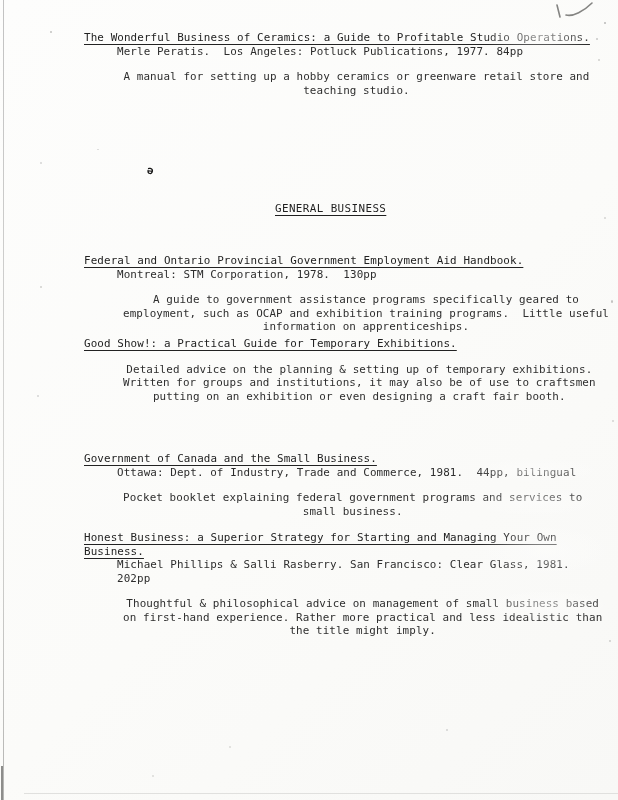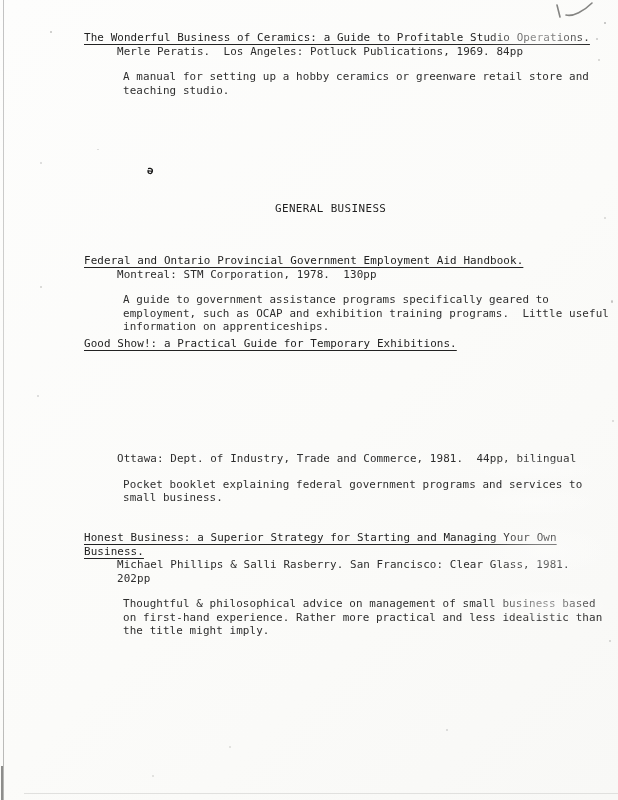--- a/index.html
+++ b/index.html
@@ -35,25 +35,27 @@
     color: #222;
   }
   .entry .pub {
     margin-left: 33px;
     color: #2d2d2d;
   }
   .entry .annot {
     margin-left: 39px;
     margin-top: 12px;
     color: #2e2e2e;
+    text-align: center;
   }
   .section-heading {
     position: absolute;
     left: 275px;
     top: 202px;
+    text-decoration: underline;
     text-decoration-thickness: 1.2px;
     text-underline-offset: 3px;
     color: #1f1f1f;
     letter-spacing: 0.4px;
   }
   .handwritten-mark {
     position: absolute;
     left: 546px;
     top: 0px;
     width: 52px;
@@ -113,42 +115,46 @@
   <div class="edge-left-dark"></div>
   <div class="edge-bottom"></div>
 
   <svg class="handwritten-mark" viewBox="0 0 52 24" aria-label="handwritten mark">
     <path d="M11 5 L14 17" stroke="#5d5d5b" stroke-width="1.6" fill="none" stroke-linecap="round"></path>
     <path d="M20 15 C27 17 38 11 46 3" stroke="#5d5d5b" stroke-width="1.6" fill="none" stroke-linecap="round"></path>
   </svg>
 
   <div class="entry" style="top:31px">
     <div class="txt title">The Wonderful Business of Ceramics: a Guide to Profitable Studio Operations.</div>
-    <div class="txt pub">Merle Peratis.  Los Angeles: Potluck Publications, 1969. 84pp</div>
+    <div class="txt pub">Merle Peratis.  Los Angeles: Potluck Publications, 1977. 84pp</div>
     <div class="txt annot">A manual for setting up a hobby ceramics or greenware retail store and
 teaching studio.</div>
   </div>
 
   <div class="stray-mark txt">ə</div>
 
   <div class="section-heading txt">GENERAL BUSINESS</div>
 
   <div class="entry" style="top:254px">
     <div class="txt title">Federal and Ontario Provincial Government Employment Aid Handbook.</div>
     <div class="txt pub">Montreal: STM Corporation, 1978.  130pp</div>
     <div class="txt annot">A guide to government assistance programs specifically geared to
 employment, such as OCAP and exhibition training programs.  Little useful
 information on apprenticeships.</div>
   </div>
 
   <div class="entry" style="top:337px">
     <div class="txt title">Good Show!: a Practical Guide for Temporary Exhibitions.</div>
+    <div class="txt annot">Detailed advice on the planning &amp; setting up of temporary exhibitions.
+Written for groups and institutions, it may also be of use to craftsmen
+putting on an exhibition or even designing a craft fair booth.</div>
   </div>
 
   <div class="entry" style="top:452px">
+    <div class="txt title">Government of Canada and the Small Business.</div>
     <div class="txt pub">Ottawa: Dept. of Industry, Trade and Commerce, 1981.  44pp, bilingual</div>
     <div class="txt annot">Pocket booklet explaining federal government programs and services to
 small business.</div>
   </div>
 
   <div class="entry" style="top:531px">
     <div class="txt title">Honest Business: a Superior Strategy for Starting and Managing Your Own
 Business.</div>
     <div class="txt pub">Michael Phillips &amp; Salli Rasberry. San Francisco: Clear Glass, 1981.
 202pp</div>

